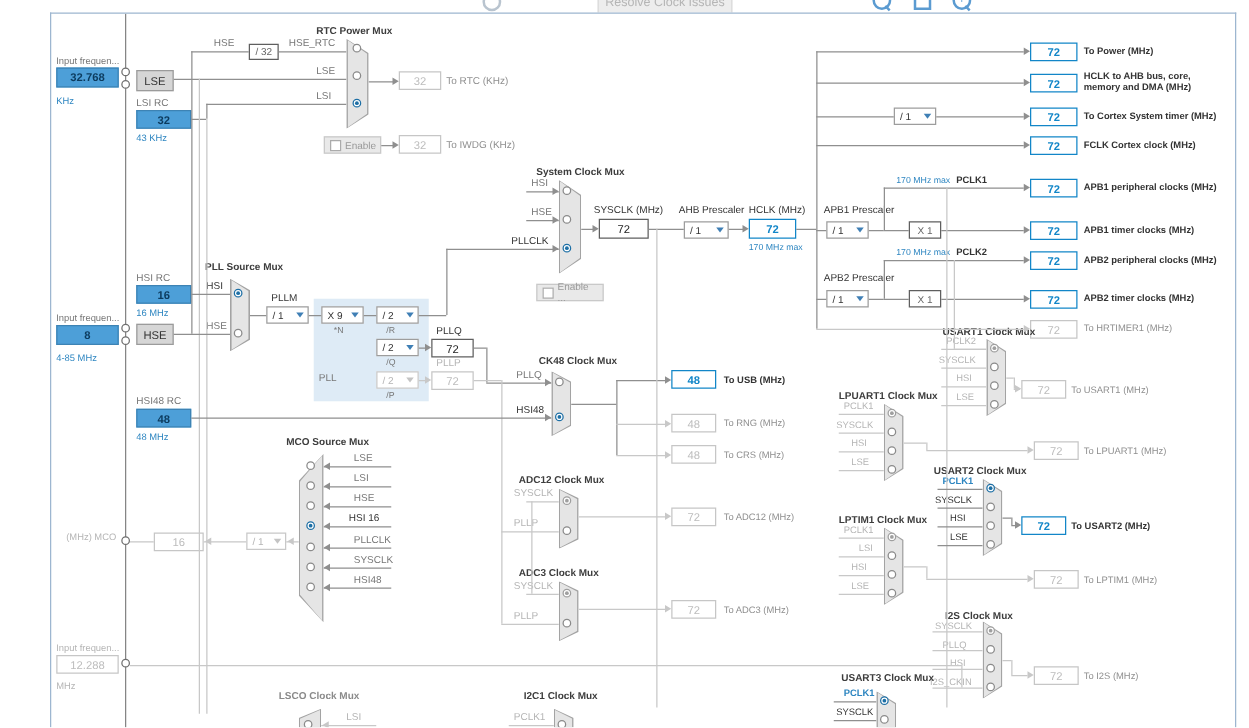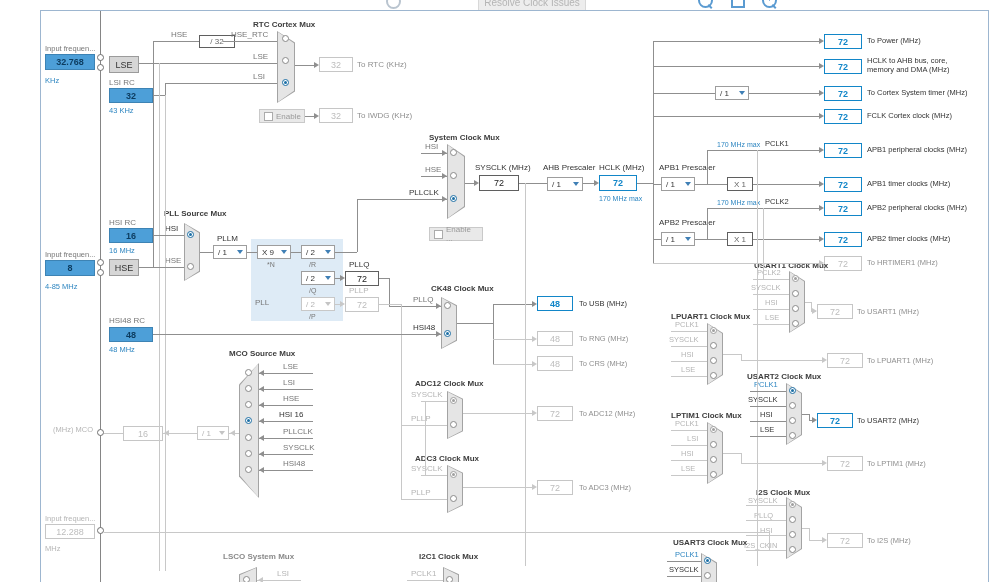--- a/index.html
+++ b/index.html
@@ -3,21 +3,21 @@
 <meta charset="utf-8">
 <style>
   html,body{margin:0;padding:0;background:#fff}
   #app{position:relative;width:999px;height:582px;overflow:hidden;background:#fff;
        font-family:"Liberation Sans",sans-serif;-webkit-font-smoothing:antialiased}
   #cv{position:absolute;left:40px;top:10px;width:949px;height:572px;background:#fff;
       border:1px solid #9db6d0;border-bottom:none;overflow:hidden;box-sizing:border-box}
   #cv *{box-sizing:border-box}
   .t{position:absolute;font-size:8px;line-height:1.1;color:#777;white-space:nowrap}
   .dk{color:#333}.bl{color:#2e86c1}.gy{color:#b5b5b5}.md{color:#8f8f8f}
-  .bd{font-weight:400}.ttl{font-weight:700;color:#3d3d3d}.s7{font-size:7px}.s75{font-size:7.5px}
+  .bd{font-weight:700}.ttl{font-weight:700;color:#3d3d3d}.s7{font-size:7px}.s75{font-size:7.5px}
   .w,.wl,.ar,.arl,.rd,.pn{position:absolute}
   .w{background:#8f8f8f}.wl{background:#c8c8c8}
   .ar{width:0;height:0;border-top:3px solid transparent;border-bottom:3px solid transparent;border-left:5px solid #8f8f8f}
   .ar.lt{border-left-color:#c8c8c8}
   .arl{width:0;height:0;border-top:3px solid transparent;border-bottom:3px solid transparent;border-right:5px solid #8f8f8f}
   .arl.lt{border-right-color:#c8c8c8}
   .bx{position:absolute;display:flex;align-items:center;justify-content:center;font-size:9px;
       background:#fff;border:1px solid #5f5f5f;color:#222}
   .bx.bl2{border-color:#1286c8;color:#1286c8;font-weight:700}
   .bx.gy2{border-color:#c6c6c6;color:#bdbdbd}
@@ -96,23 +96,23 @@
     <div class="bx oscb" style="left:68px;top:248px;width:30px;height:17px">HSE</div>
 
     <span class="t" style="left:68px;top:306px">HSI48 RC</span>
     <div class="bx fl" style="left:68px;top:316px;width:44px;height:15px">48</div>
     <span class="t bl s75" style="left:68px;top:335px">48 MHz</span>
 
     <span class="t gy s75" style="left:4px;top:504px">Input frequen...</span>
     <div class="bx gy2" style="left:4px;top:513px;width:50px;height:15px">12.288</div>
     <span class="t gy s75" style="left:4px;top:534px">MHz</span>
 
-    <span class="t ttl" style="left:212px;top:10px">RTC Cortex Mux</span>
+    <span class="t ttl" style="left:212px;top:10px">RTC Power Mux</span>
     <span class="t" style="left:130px;top:20px">HSE</span>
-    <div class="bx sm" style="left:158px;top:24px;width:36px;height:13px">/ 32</div>
+    <div class="bx sm" style="left:158px;top:24px;width:24px;height:13px">/ 32</div>
     <span class="t" style="left:190px;top:20px">HSE_RTC</span>
     <span class="t" style="left:212px;top:42px">LSE</span>
     <span class="t" style="left:212px;top:62px">LSI</span>
     <div class="mx" style="left:236px;top:20px;width:18px;height:72px">
         <b></b>
       </div>
     <i class="rd" style="left:241px;top:24px"></i>
     <i class="rd" style="left:241px;top:46px"></i>
     <i class="rd sel" style="left:241px;top:68px"></i>
     <div class="bx gy2" style="left:278px;top:46px;width:34px;height:15px">32</div>
@@ -333,21 +333,21 @@
 
     <span class="t ttl" style="left:632px;top:528px">USART3 Clock Mux</span>
     <span class="t bl bd s75" style="left:634px;top:540px">PCLK1</span>
     <span class="t dk s75" style="left:628px;top:555px">SYSCLK</span>
     <div class="mx" style="left:660px;top:542px;width:16px;height:60px">
         <b></b>
       </div>
     <i class="rd sel" style="left:663px;top:546px"></i>
     <i class="rd" style="left:663px;top:561px"></i>
 
-    <span class="t ttl" style="left:182px;top:542px;color:#8a8a8a">LSCO System Mux</span>
+    <span class="t ttl" style="left:182px;top:542px;color:#8a8a8a">LSCO Clock Mux</span>
     <div class="mx rv" style="left:198px;top:556px;width:18px;height:46px">
         <b></b>
       </div>
     <i class="rd" style="left:202px;top:565px"></i>
     <span class="t gy" style="left:236px;top:559px">LSI</span>
 
     <span class="t ttl" style="left:378px;top:542px">I2C1 Clock Mux</span>
     <span class="t gy" style="left:370px;top:559px">PCLK1</span>
     <div class="mx" style="left:402px;top:556px;width:16px;height:46px">
         <b></b>

